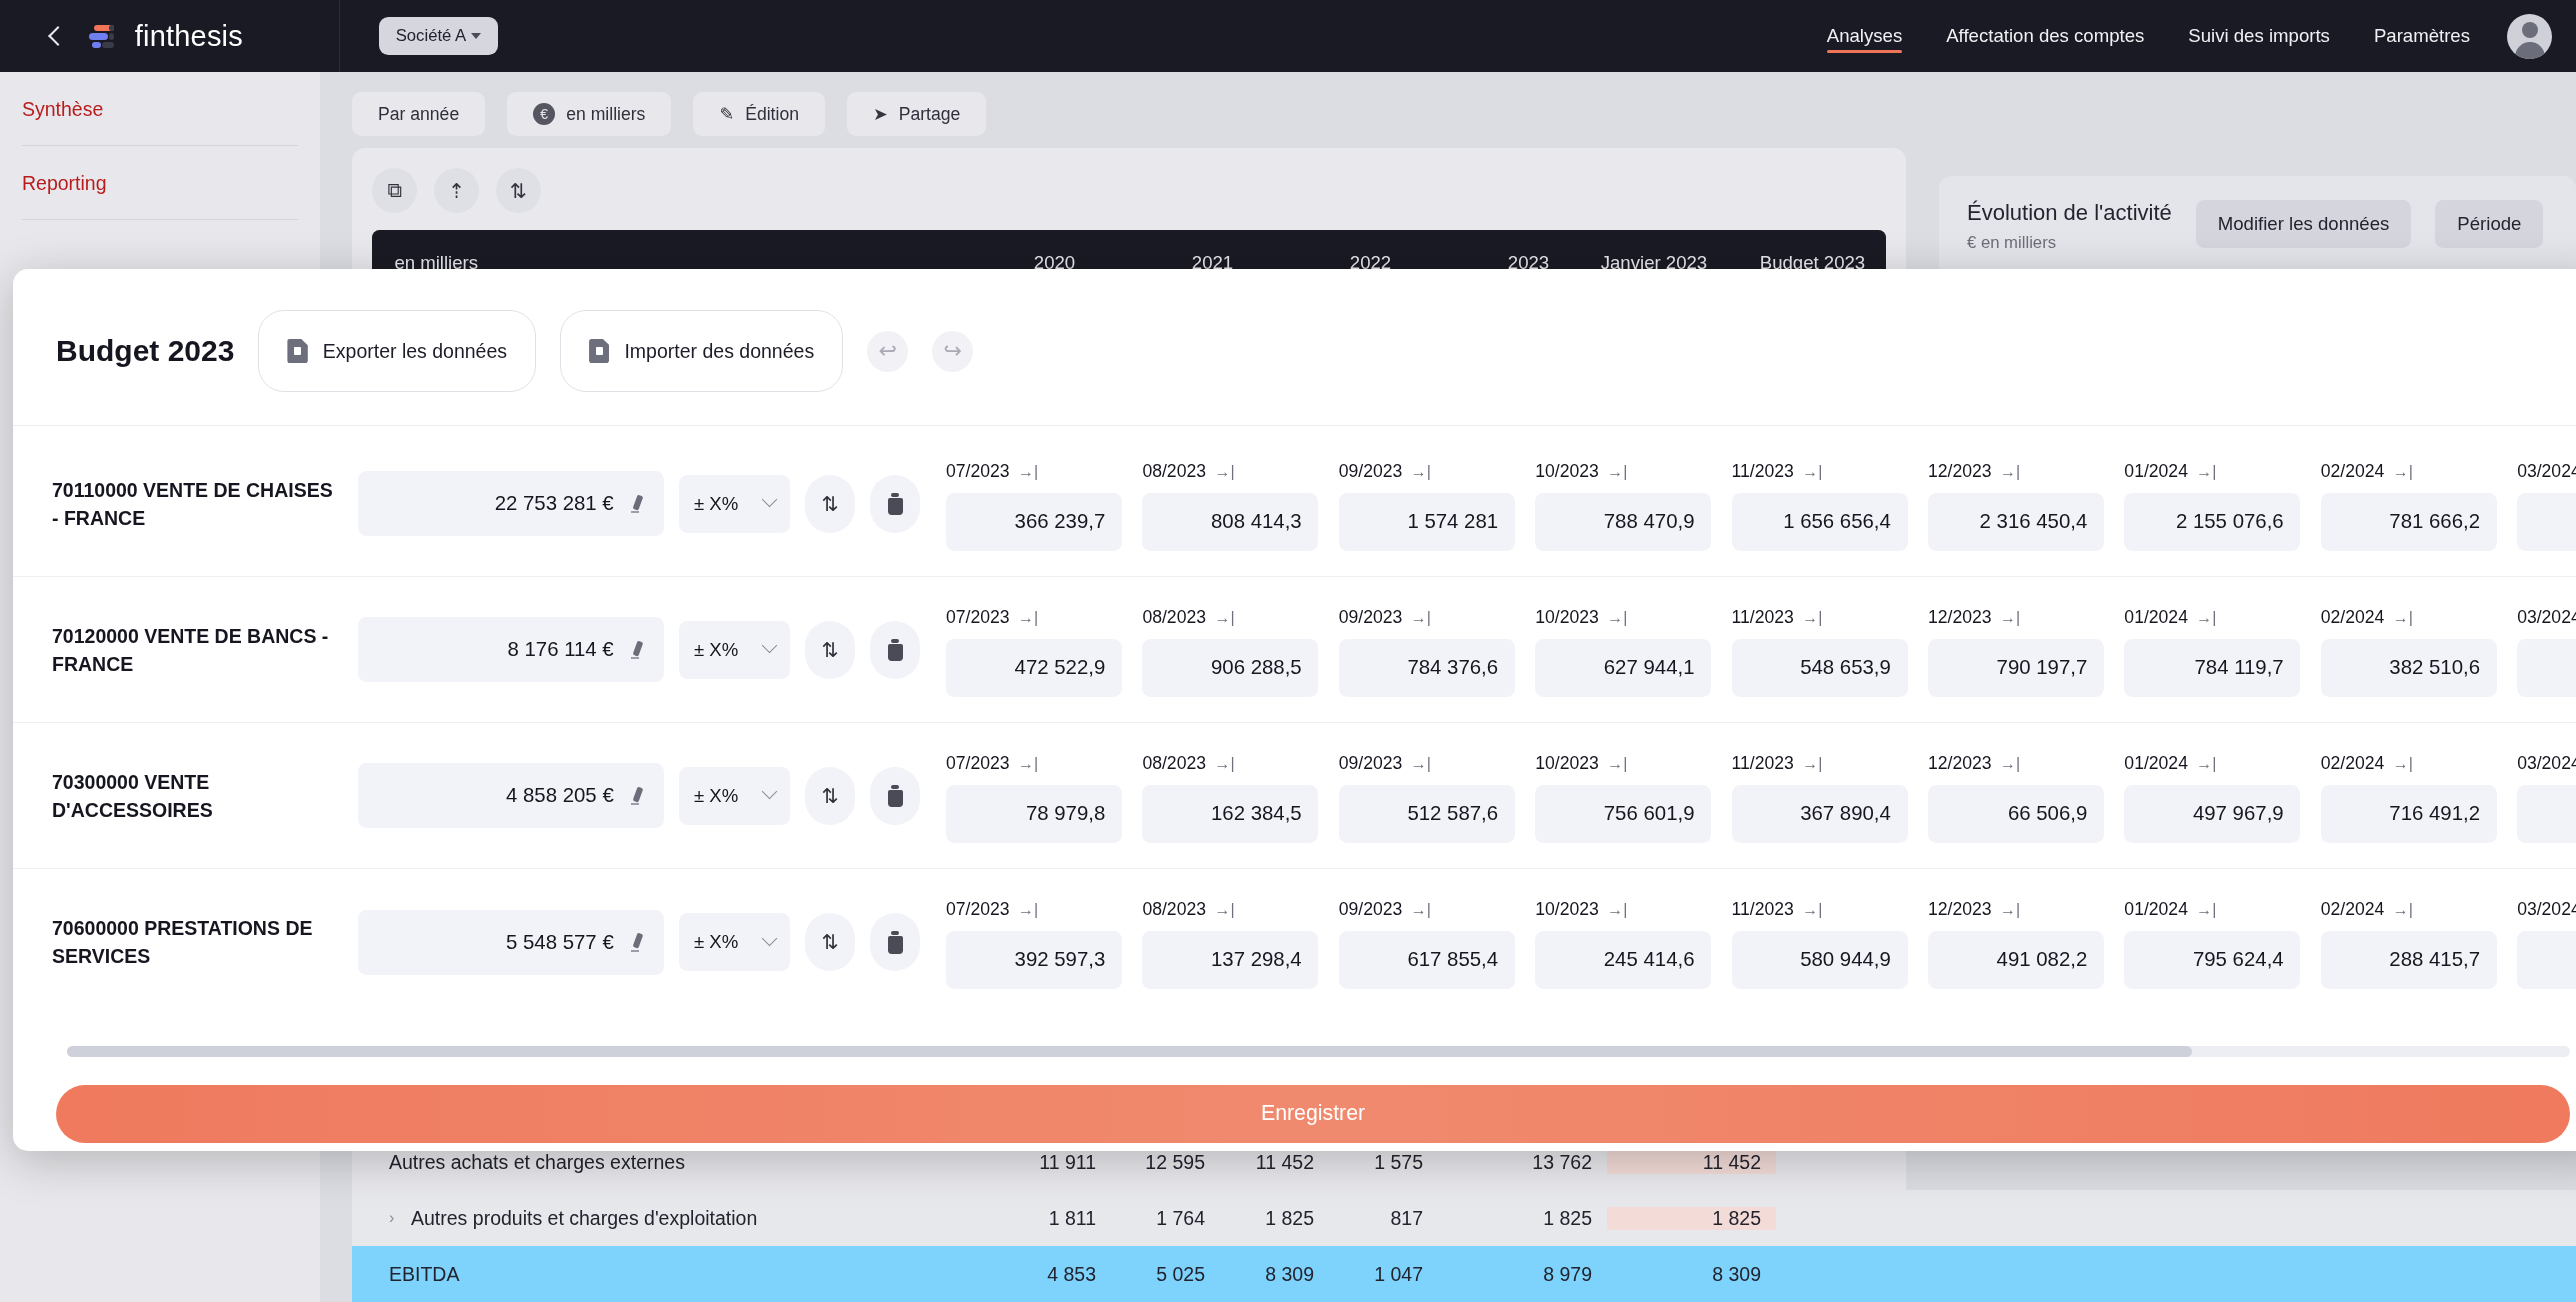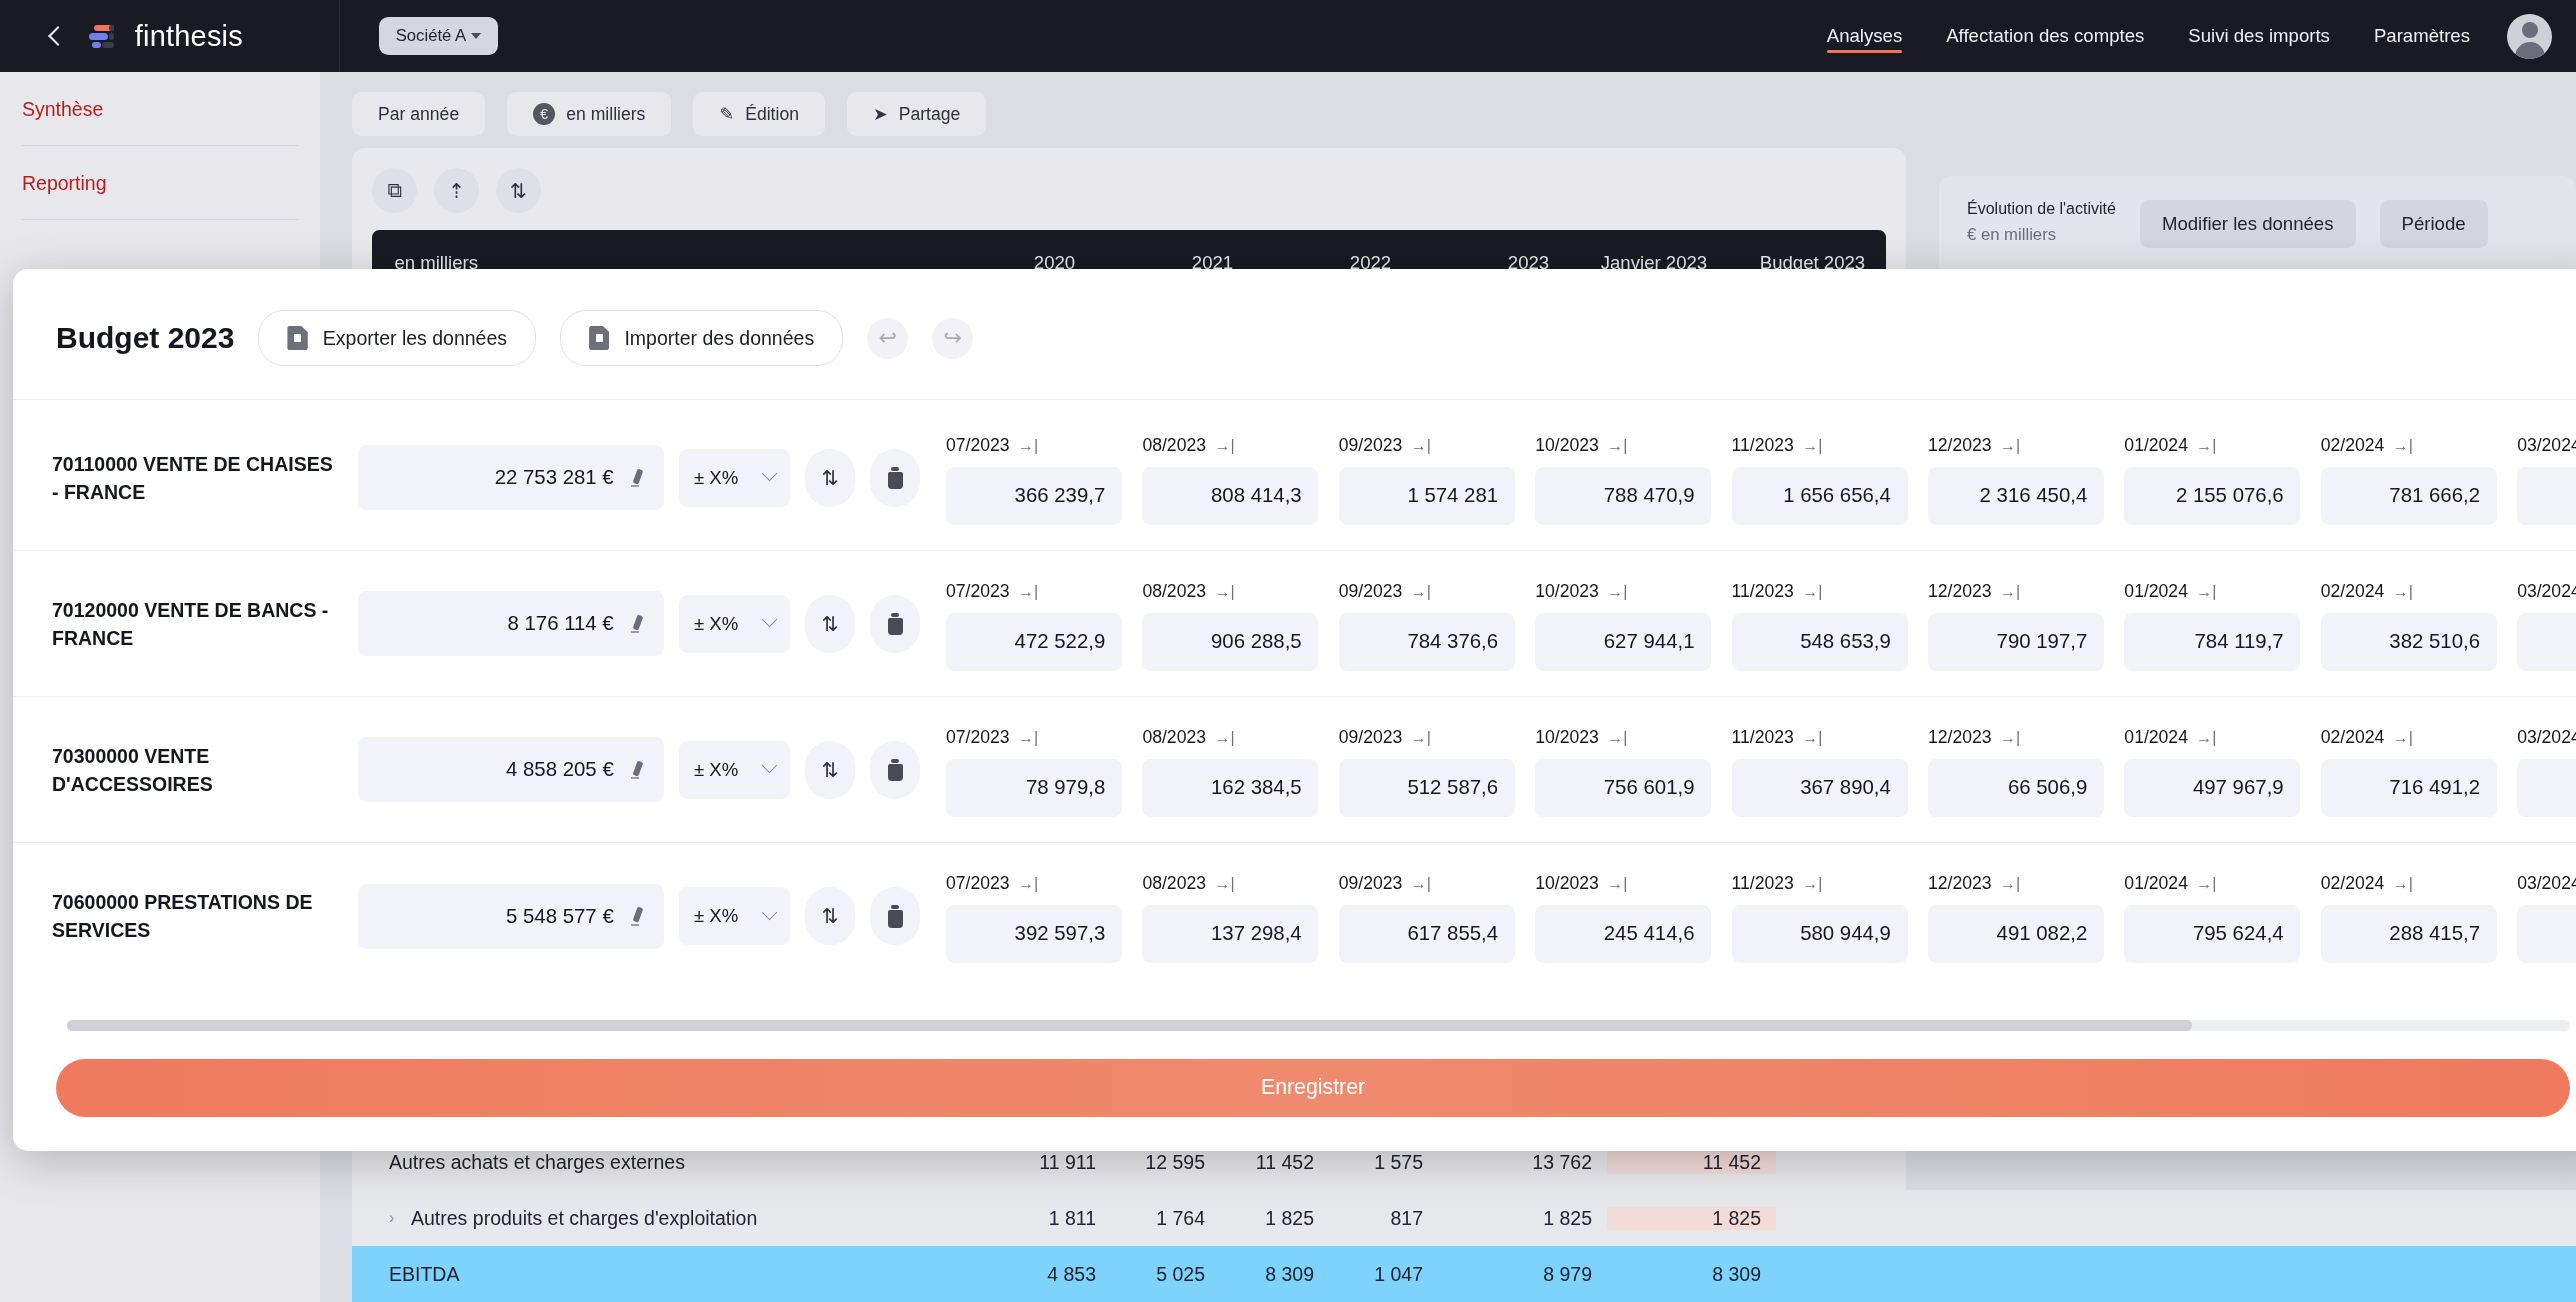--- a/index.html
+++ b/index.html
@@ -128,21 +128,21 @@
   .dark-table-head .c {
     flex: none; width: 158px; text-align: right; padding-right: 20.4px;
   }
   .dark-table-head .c.first { flex: 1 1 auto; width: auto; text-align: left; padding-left: 22px; }
 
   .panel-right {
     position: absolute; top: 176px; left: 1939px; right: 0; height: 399px;
     background: #e4e5ea; border-radius: 13px; padding: 24px 28px;
   }
   .pr-row { display: flex; align-items: flex-start; gap: 24px; }
-  .pr-title { font-size: 16px; color: #23242f; }
+  .pr-title { font-size: 22px; color: #23242f; }
   .pr-sub { font-size: 16.7px; color: #6d6e7a; margin-top: 7.4px; }
   .pr-btn {
     background: #d4d5dd; border-radius: 8.4px; padding: 13px 22px;
     font-size: 18.6px; color: #23242f; cursor: pointer; white-space: nowrap;
   }
 
   
   .bg-table {
     position: absolute; left: 352px; right: 0; top: 1134px; bottom: 0;
     font-size: 19.5px; color: #22232e;
@@ -164,21 +164,21 @@
     box-shadow: 0 9.3px 46px rgba(0,0,0,.22);
     overflow: hidden;
   }
   .modal-head {
     display: flex; align-items: center; gap: 24px;
     padding: 41px 43px 33px 43px;
   }
   .modal-title { font-size: 30px; font-weight: 700; color: #15161f; white-space: nowrap; }
   .pill-btn {
     border: 0.9px solid #e0e1e7; border-radius: 26px;
-    padding: 15px 28px; font-size: 19.5px; color: #1c1d28;
+    padding: 28px 28px; font-size: 19.5px; color: #1c1d28;
     display: flex; align-items: center; gap: 15px; cursor: pointer;
     background: #fff; white-space: nowrap;
   }
   .doc-ico { width: 20.4px; height: 24px; position: relative; flex: none; }
   .doc-ico::before {
     content: ""; position: absolute; inset: 0;
     background: #6e6f7c; border-radius: 2.8px;
     clip-path: polygon(0 0, 68% 0, 100% 26%, 100% 100%, 0 100%);
   }
   .doc-ico::after {

